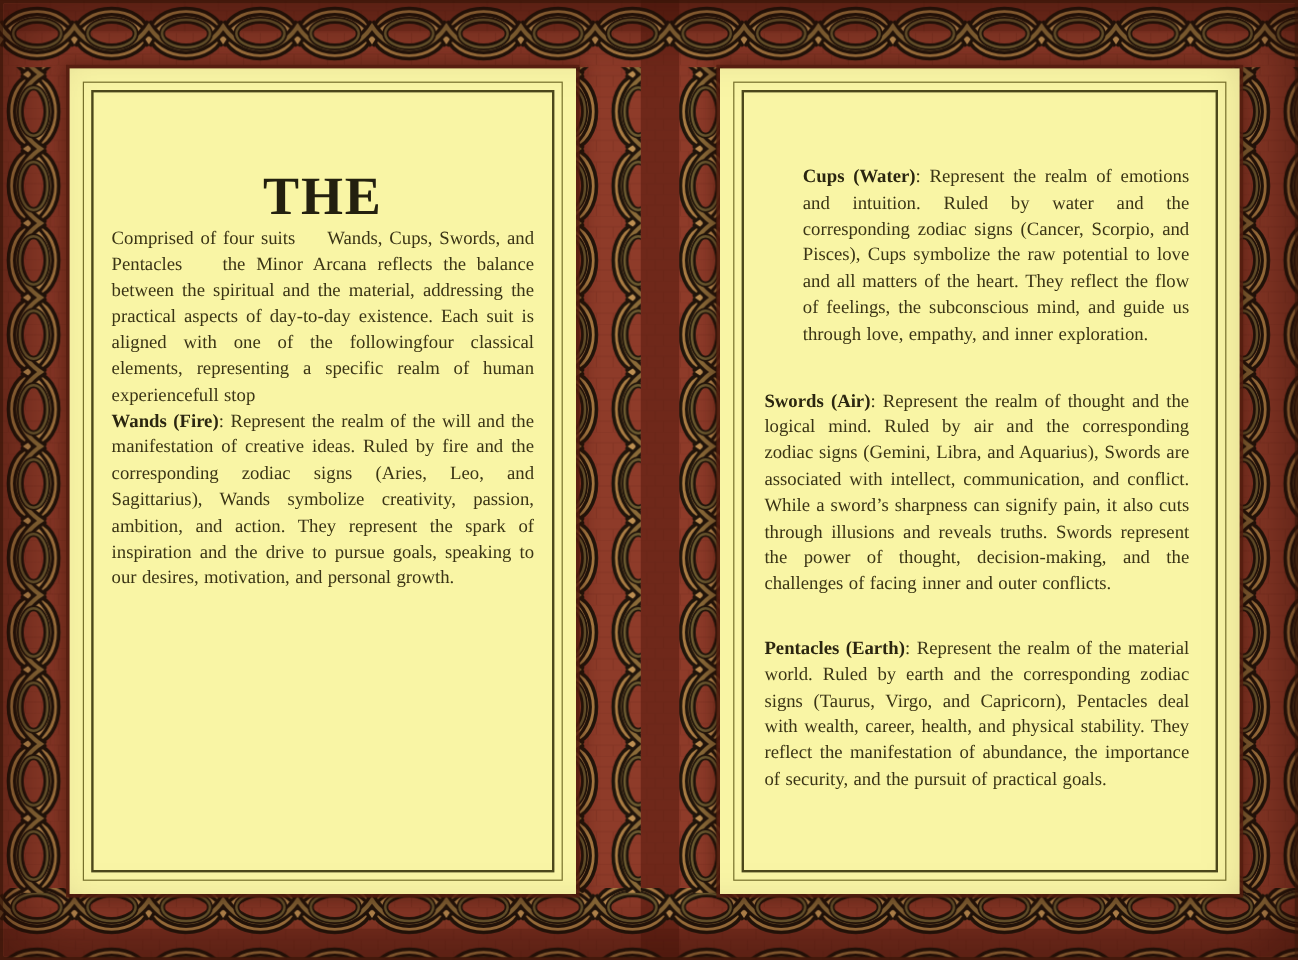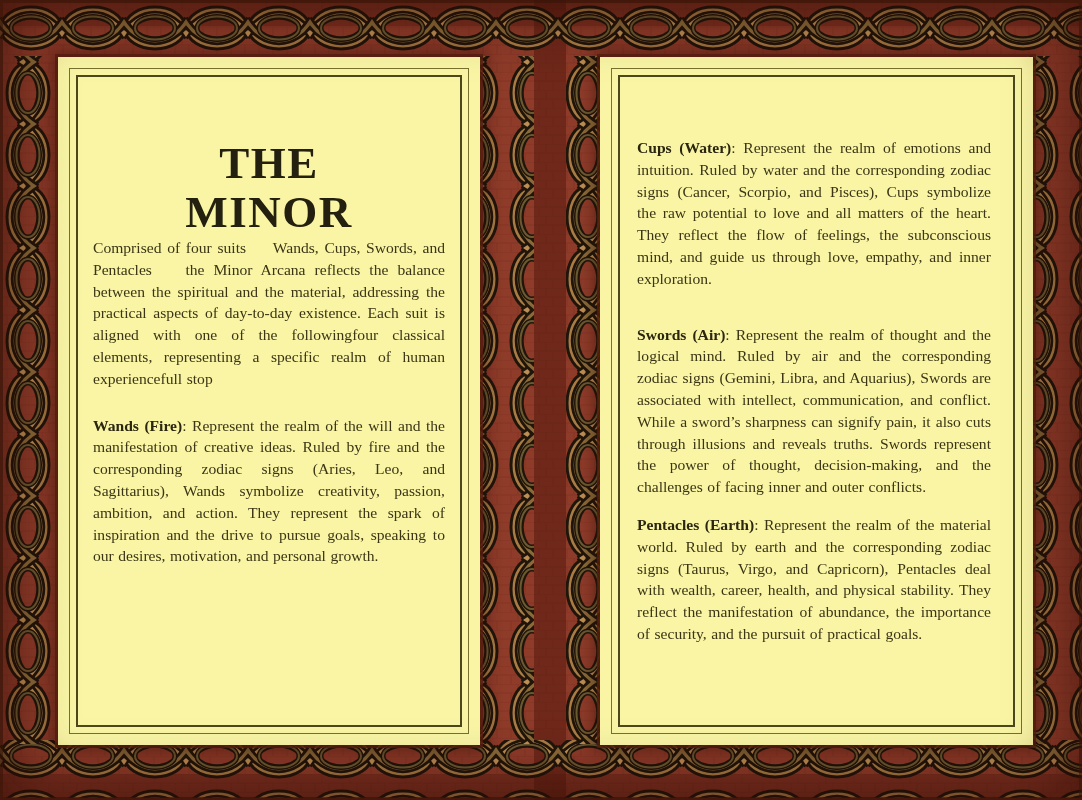--- a/index.html
+++ b/index.html
@@ -38,24 +38,24 @@
   .title .tline { display: block; }
 
   .body {
     font-size: 15.6px; line-height: 21.8px;
     text-align: justify; color: #3b3516;
     margin: 0; word-spacing: 0.04em;
   }
   .body b { font-weight: 700; color: #2b2610; }
 
   .intro { }
-  .mt25 { margin-top: 25px; }
-  .mt80 { margin-top: 80px; }
+  .mt25 { }
+  .mt80 { margin-top: 80px; margin-left: 32px; }
   .mt22 { margin-top: 34px; }
-  .mt20 { margin-top: 16px; }
+  .mt20 { margin-top: 32px; }
 
   .vignette {
     position: absolute; inset: 0; z-index: 3; pointer-events: none;
     box-shadow: inset 0 0 55px 12px rgba(40,8,2,0.55);
     border: 3px solid rgba(50,17,6,0.75);
     box-sizing: border-box;
   }
 </style>
 </head>
 <body>
@@ -98,21 +98,20 @@
     <rect x="476" y="56" width="58" height="688" fill="url(#knotV)"></rect>
     <rect x="566" y="56" width="58" height="688" fill="url(#knotV)"></rect>
   </svg>
 
   <div class="page page-left">
     <div class="rule rule-a"></div>
     <div class="rule rule-b"></div>
     <div class="content">
       <h1 class="title">
         <span class="tline">THE</span>
-        <span class="tline">MINOR</span>
       </h1>
       <p class="body intro">Comprised of four suits   Wands, Cups, Swords, and Pentacles   the Minor Arcana reflects the balance between the spiritual and the material, addressing the practical aspects of day-to-day existence. Each suit is aligned with one of the followingfour classical elements, representing a specific realm of human experiencefull stop</p>
       <p class="body mt25"><b>Wands (Fire)</b><span>: Represent the realm of the will and the manifestation of creative ideas. Ruled by fire and the corresponding zodiac signs (Aries, Leo, and Sagittarius), Wands symbolize creativity, passion, ambition, and action. They represent the spark of inspiration and the drive to pursue goals, speaking to our desires, motivation, and personal growth.</span></p>
     </div>
   </div>
 
   <div class="page page-right">
     <div class="rule rule-a"></div>
     <div class="rule rule-b"></div>
     <div class="content">

